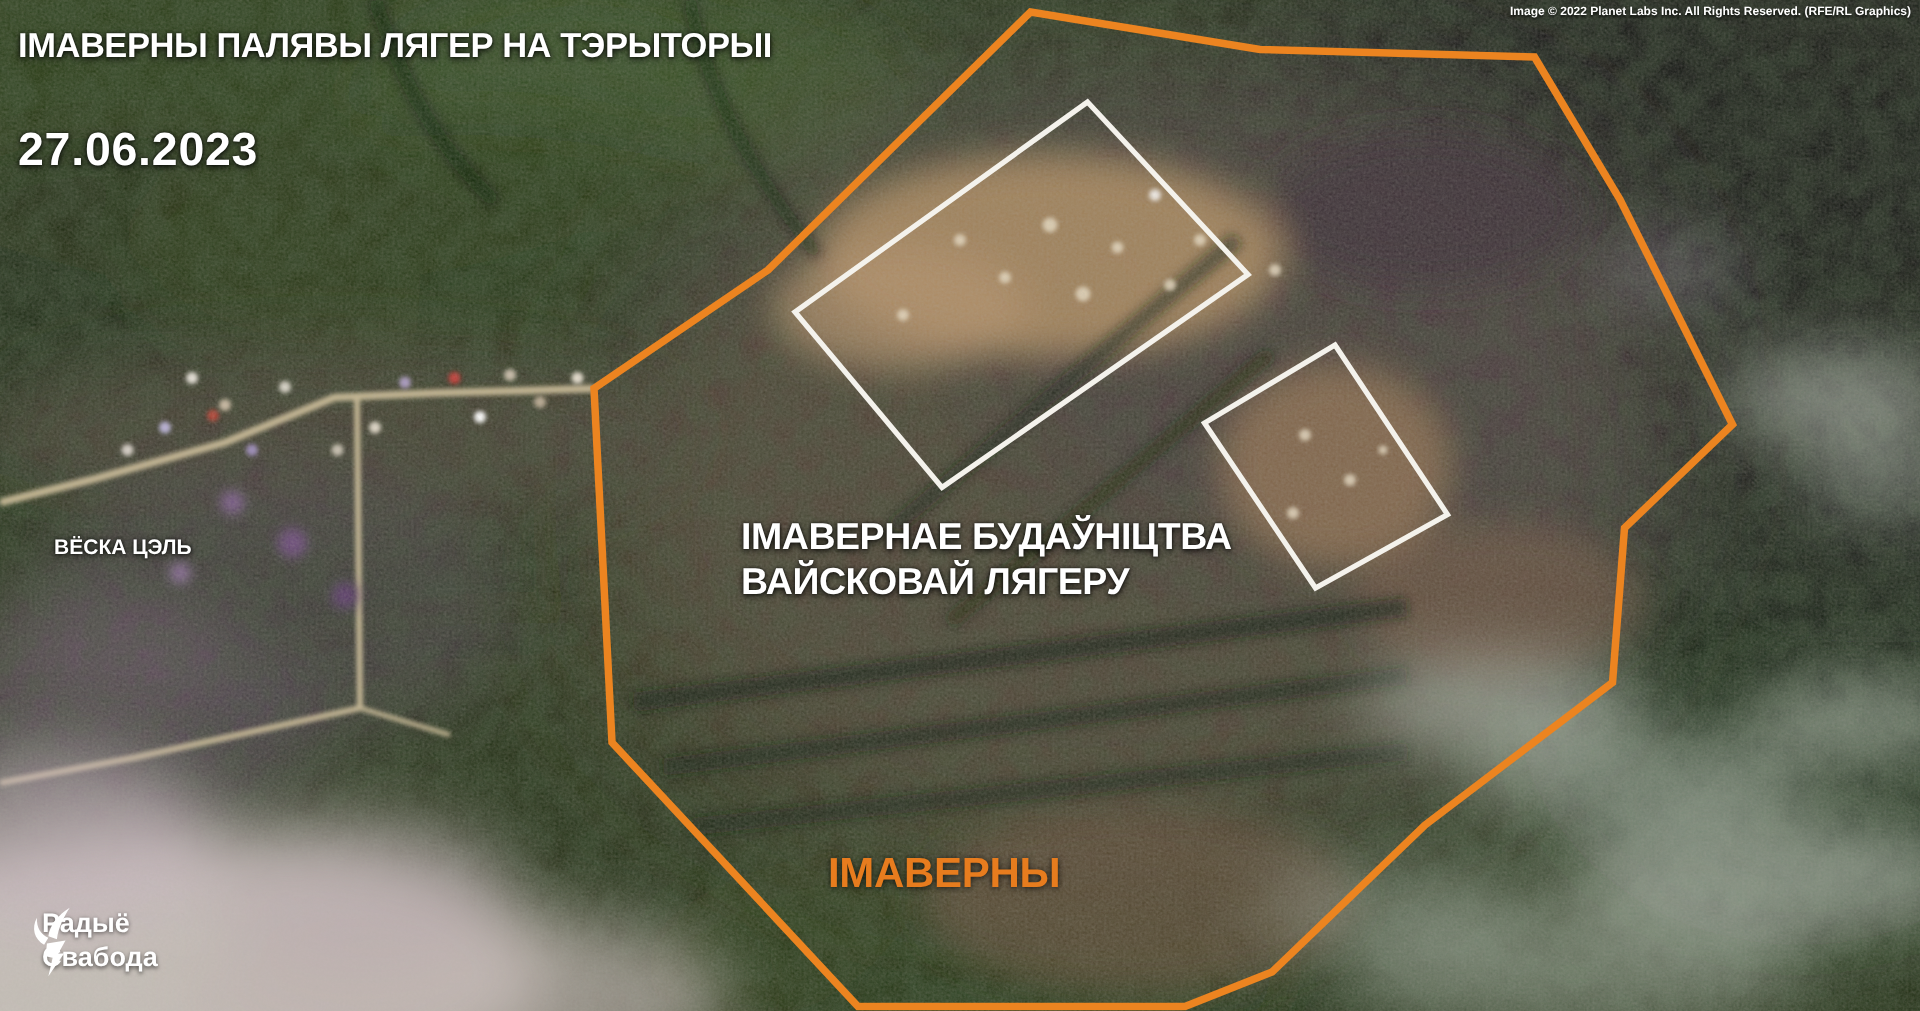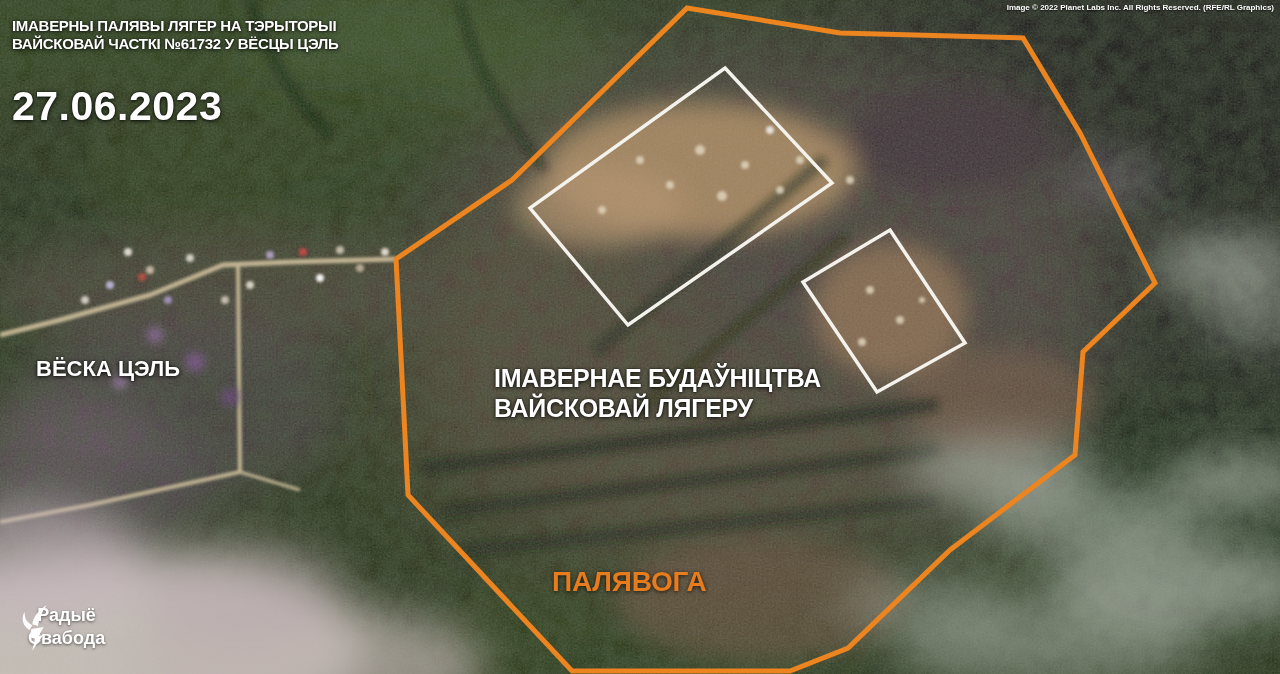--- a/index.html
+++ b/index.html
@@ -5,29 +5,29 @@
   html,body{margin:0;padding:0;background:#000;}
   #stage{
     position:relative;width:1280px;height:674px;overflow:hidden;
     font-family:"Liberation Sans","DejaVu Sans",sans-serif;
     background:#1a2410;
   }
   #stage svg{position:absolute;left:0;top:0;display:block;}
   .overlay-label{position:absolute;color:#fff;font-weight:bold;
     text-shadow:0 1px 4px rgba(0,0,0,.85),0 0 2px rgba(0,0,0,.6);
     white-space:nowrap;line-height:1.18;}
-  .title-block{left:12px;top:17px;font-size:15px;letter-spacing:-.3px;}
-  .date-block{left:12px;top:82px;font-size:41px;letter-spacing:.5px;}
+  .title-block{left:12px;top:17px;font-size:23px;letter-spacing:-.3px;}
+  .date-block{left:12px;top:82px;font-size:31px;letter-spacing:.5px;}
   .credit-block{position:absolute;right:6px;top:3px;font-size:8px;font-weight:bold;
     color:#fff;text-shadow:0 1px 2px rgba(0,0,0,.9);white-space:nowrap;}
-  .village-label{left:36px;top:356px;font-size:22px;}
-  .construction-label{left:494px;top:364px;font-size:25px;letter-spacing:-.3px;}
+  .village-label{left:36px;top:356px;font-size:14px;}
+  .construction-label{left:494px;top:344px;font-size:25px;letter-spacing:-.3px;}
   .territory-label{left:552px;top:565px;font-size:28px;letter-spacing:-.2px;
     color:#E77C1E;text-shadow:0 1px 4px rgba(0,0,0,.75);}
-  .logo{position:absolute;left:18px;top:604px;display:flex;align-items:center;gap:10px;text-align:center;}
+  .logo{position:absolute;left:18px;top:604px;display:flex;align-items:center;gap:10px;}
   .logo-text{color:#fff;font-weight:bold;font-size:18px;line-height:1.3;
     text-shadow:0 1px 3px rgba(0,0,0,.6);}
   
   .territory-poly{fill:none;stroke:#EC8420;stroke-width:5;stroke-linejoin:miter;}
   .camp-quad{fill:none;stroke:#F4F2EC;stroke-width:3.5;stroke-linejoin:miter;}
 </style>
 </head>
 <body>
 
 <div id="stage">
@@ -178,36 +178,35 @@
   </svg>
 
   <svg width="1280" height="674" viewBox="0 0 1280 674" aria-hidden="true">
     <polygon class="territory-poly" points="687,8 840,33 1023,38 1080,133 1155,283 1083,352 1075,455 950,550 848,648 790,671 572,671 408,495 396,259 512,180"></polygon>
     <polygon class="camp-quad" points="725,68 832,183 628,325 530,208"></polygon>
     <polygon class="camp-quad" points="890,230 965,343 877,392 803,282"></polygon>
   </svg>
 
   <div class="overlay-label title-block">
     <div>ІМАВЕРНЫ ПАЛЯВЫ ЛЯГЕР НА ТЭРЫТОРЫІ</div>
-    <div>ВАЙСКОВАЙ ЧАСТКІ №61732 У ВЁСЦЫ ЦЭЛЬ</div>
   </div>
 
   <div class="overlay-label date-block">27.06.2023</div>
 
   <div class="credit-block">Image © 2022 Planet Labs Inc. All Rights Reserved. (RFE/RL Graphics)</div>
 
   <div class="overlay-label village-label">ВЁСКА ЦЭЛЬ</div>
 
   <div class="overlay-label construction-label">
     <div>ІМАВЕРНАЕ БУДАЎНІЦТВА</div>
     <div>ВАЙСКОВАЙ ЛЯГЕРУ</div>
   </div>
 
   <div class="overlay-label territory-label">
-    <div>ПАЛЯВОГА</div>
+    <div>ІМАВЕРНЫ</div>
   </div>
 
   <div class="logo">
     <span>
       <svg width="38" height="48" viewBox="0 0 40 50" fill="#ffffff">
         <path d="M30 1 C22 6 16 13 15 21 L21 23 C22 15 26 7 30 1 Z"></path>
         <path d="M7 8 C6.5 15 10 20 15 22 L12 27 C5 23 3 15 7 8 Z"></path>
         <path d="M14 26 L27 24 L22 33 L26 33 L15 49 L18 36 L13 35 Z"></path>
       </svg>
     </span>

